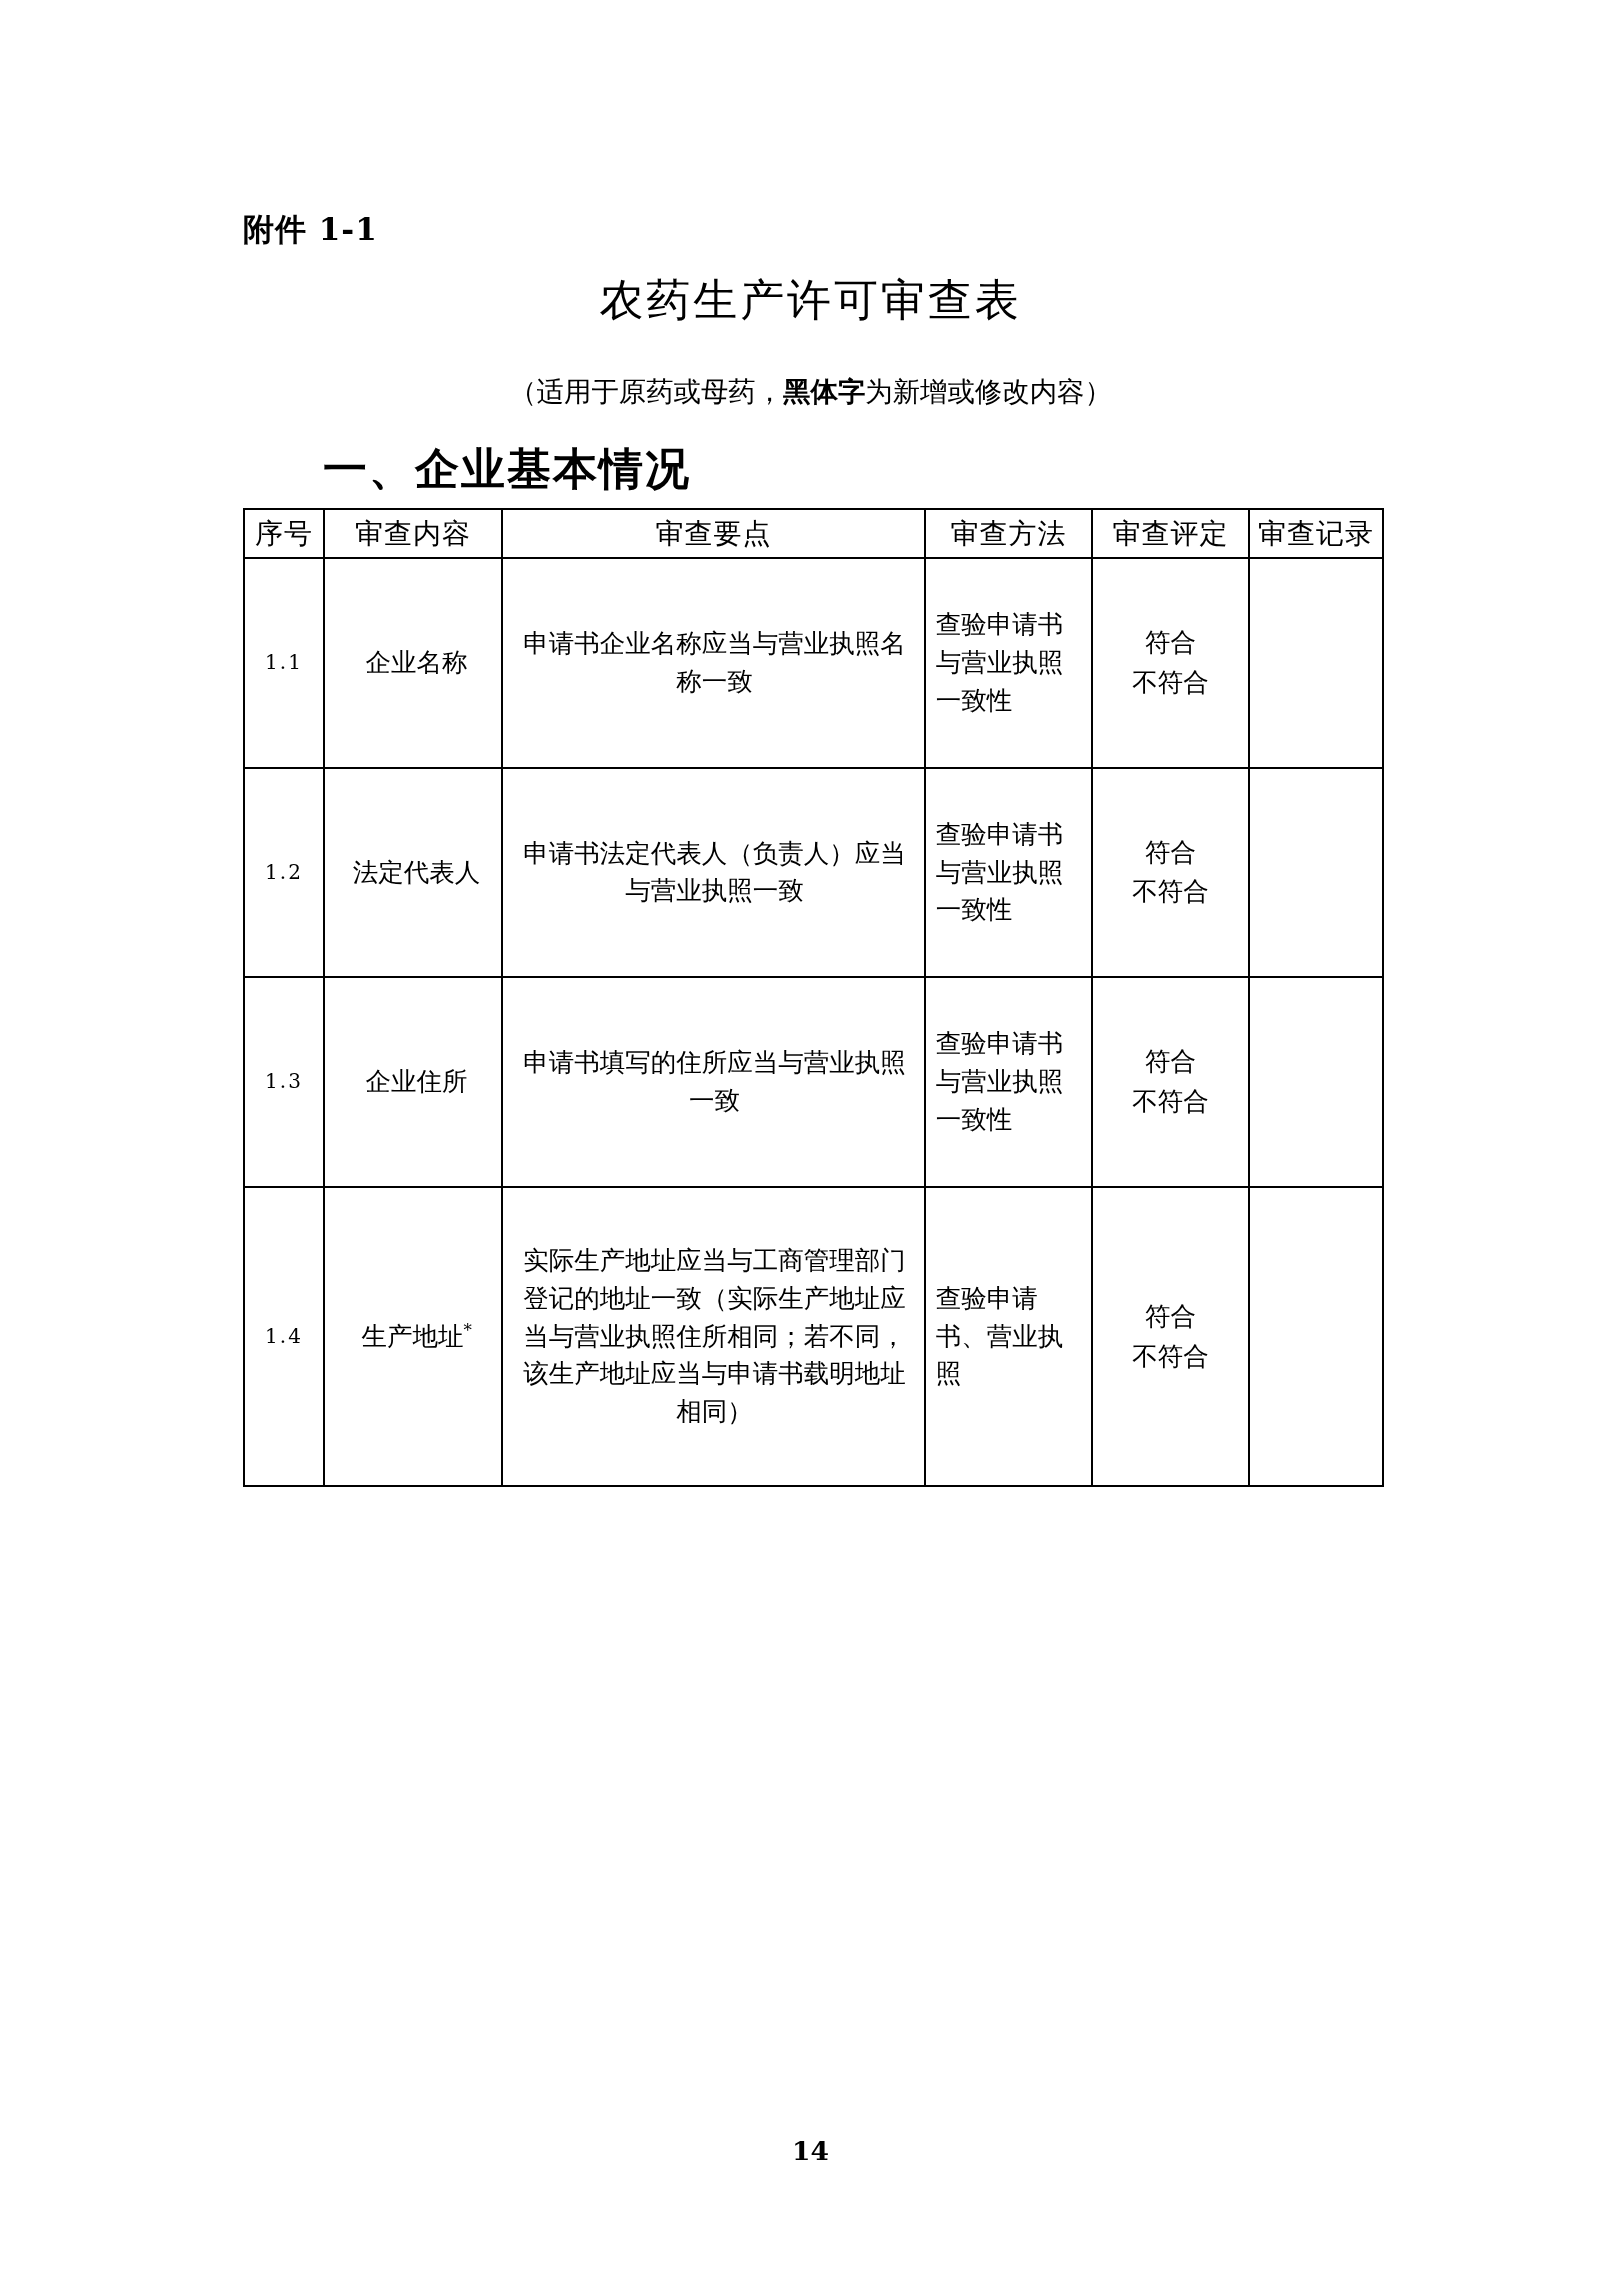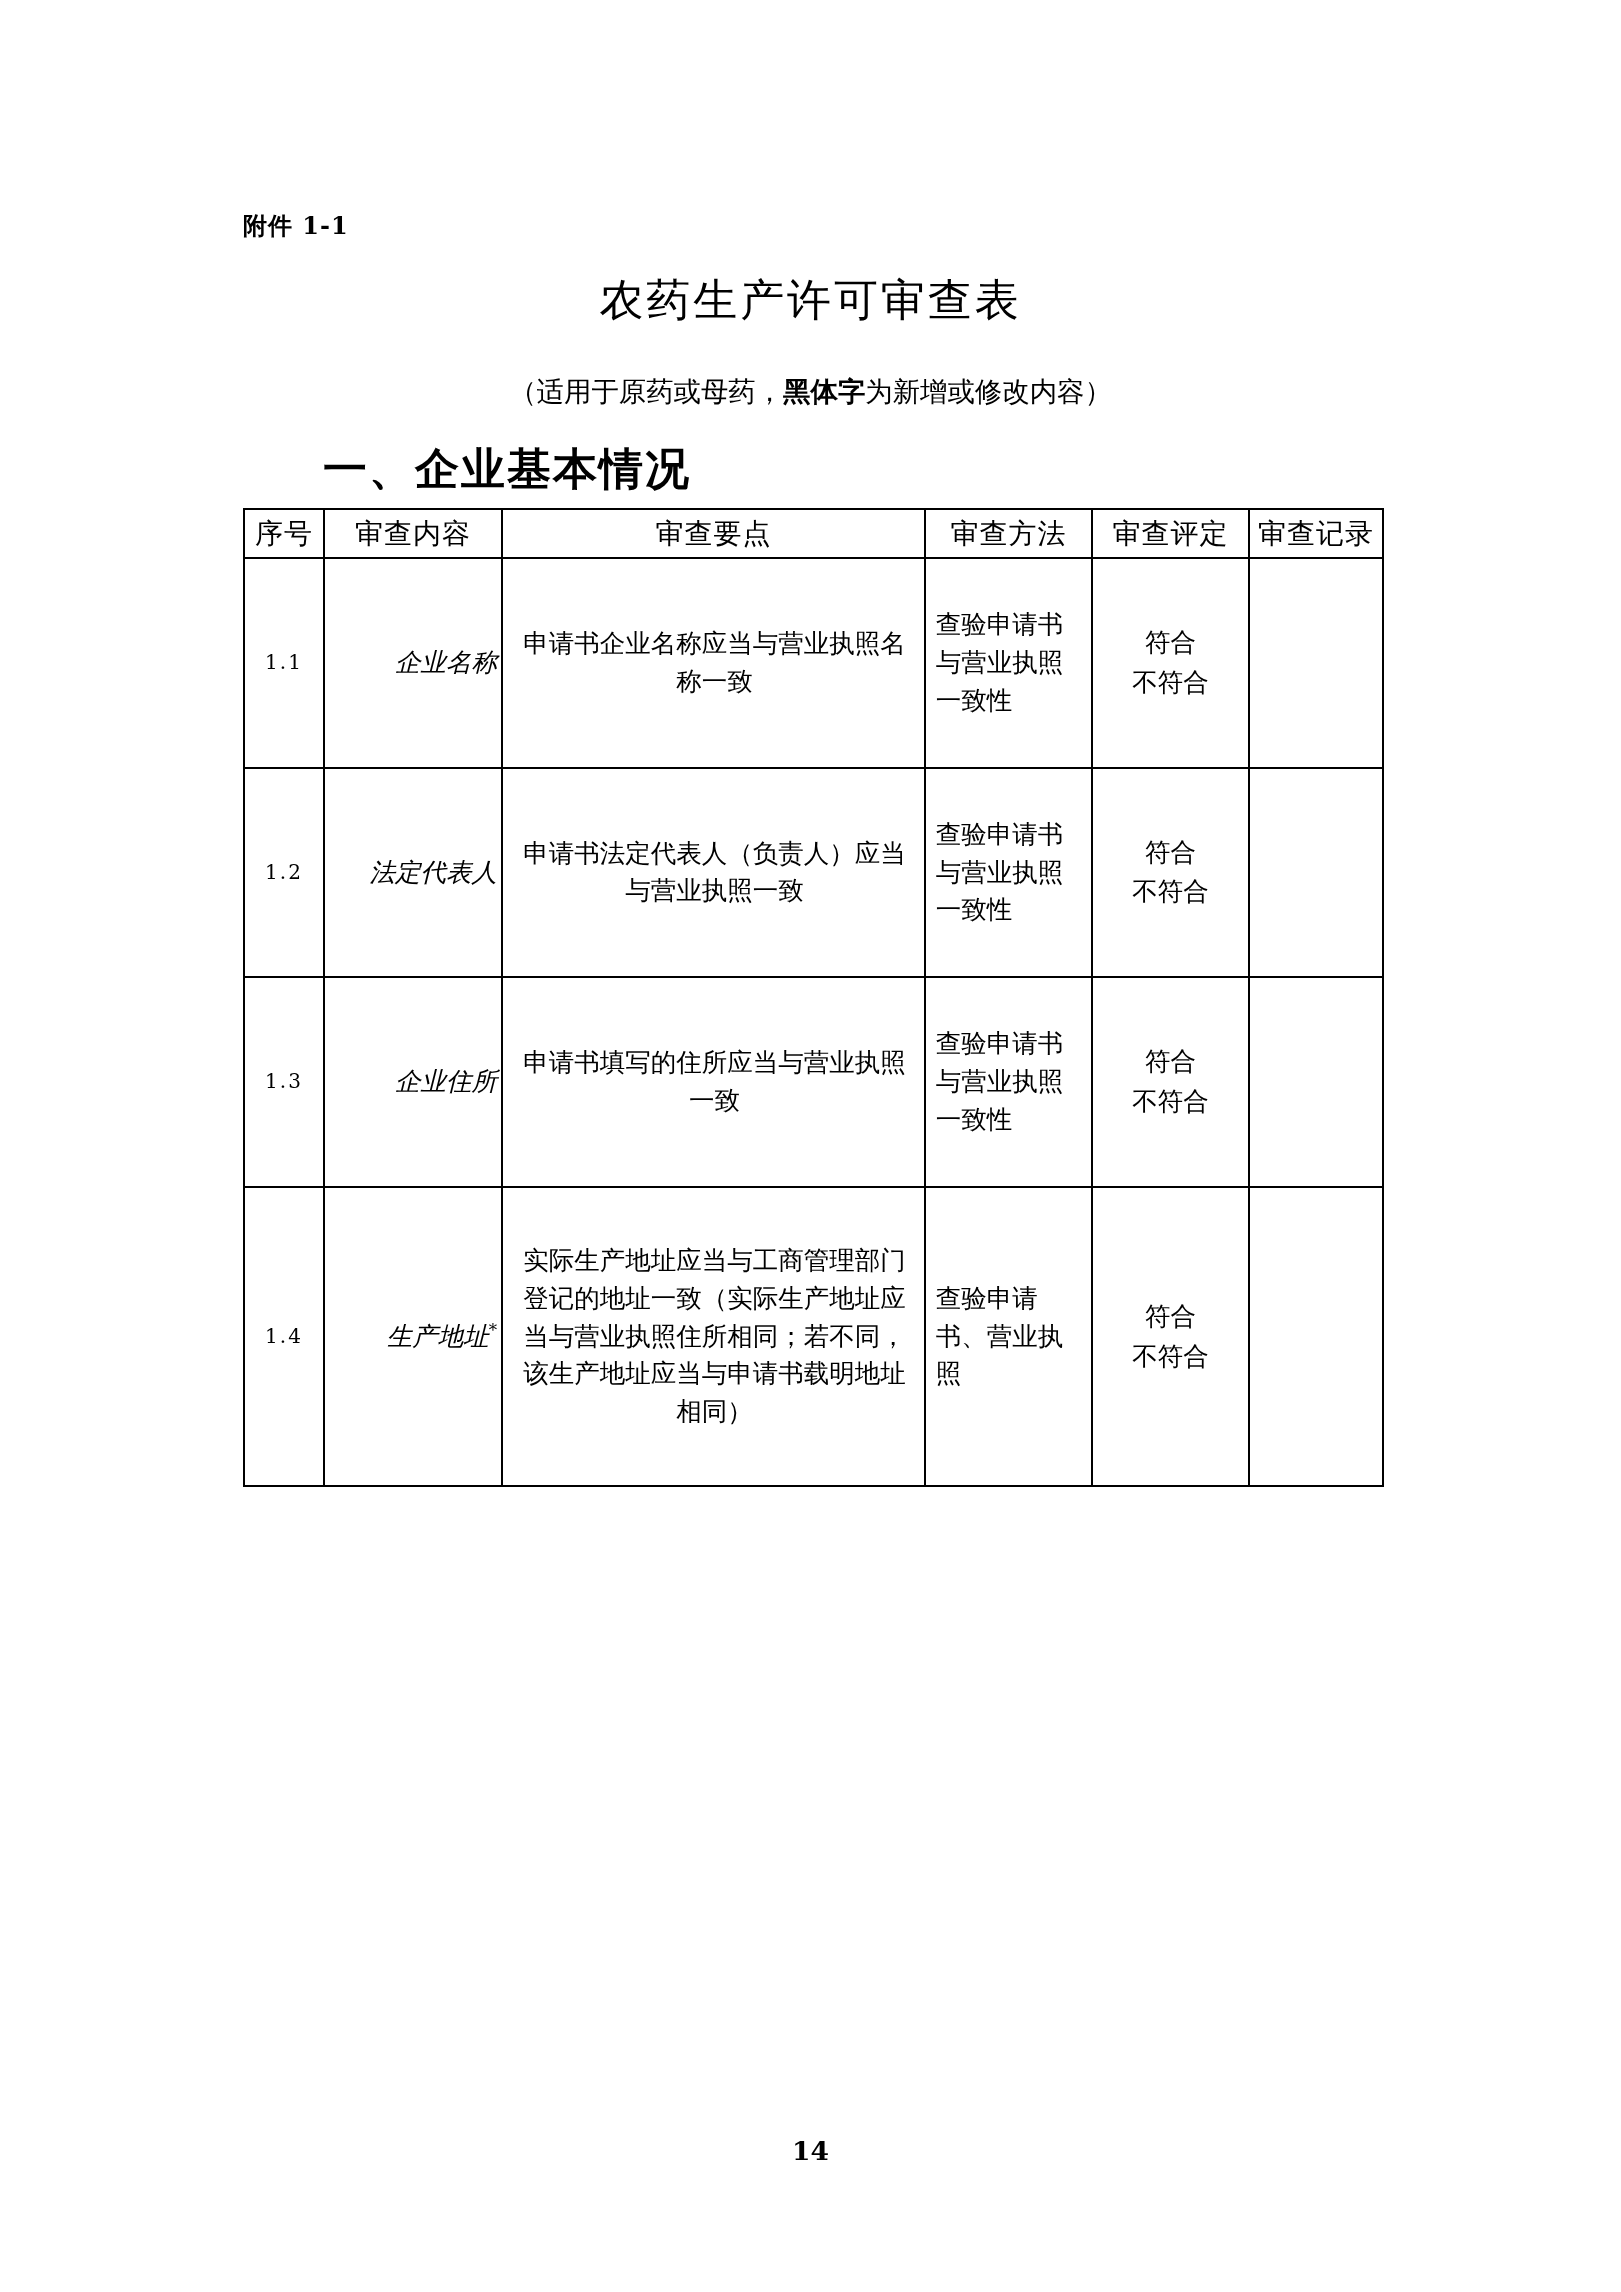--- a/index.html
+++ b/index.html
@@ -21,21 +21,21 @@
     left: 0; top: 0;
     width: 1621px;
     height: 2293px;
   }
 
   
   .attachment-label {
     position: absolute;
     left: 243px;
     top: 214px;
-    font-size: 24px;
+    font-size: 31px;
     font-weight: bold;
     letter-spacing: 1px;
     line-height: 1;
     white-space: nowrap;
   }
 
   
   .doc-title {
     position: absolute;
     left: 0;
@@ -110,24 +110,23 @@
   .col-eval    { width: 157px; }
   .col-record  { width: 134px; }
 
   td.cell-no {
     text-align: center;
     font-family: "DejaVu Serif", "Liberation Serif", serif;
     font-size: 20px;
     letter-spacing: 2px;
   }
   td.cell-content {
-    text-align: right;
+    text-align: center;
     padding-left: 11px;
     padding-right: 3.9px;
-    font-style: italic;
   }
   td.cell-points {
     text-align: center;
     padding: 7.8px 9.8px 7.8px 11.8px;
     vertical-align: middle;
     margin-left: 28px;
   }
   td.cell-method {
     text-align: left;
     padding: 7.8px 7.8px 7.8px 9.8px;

